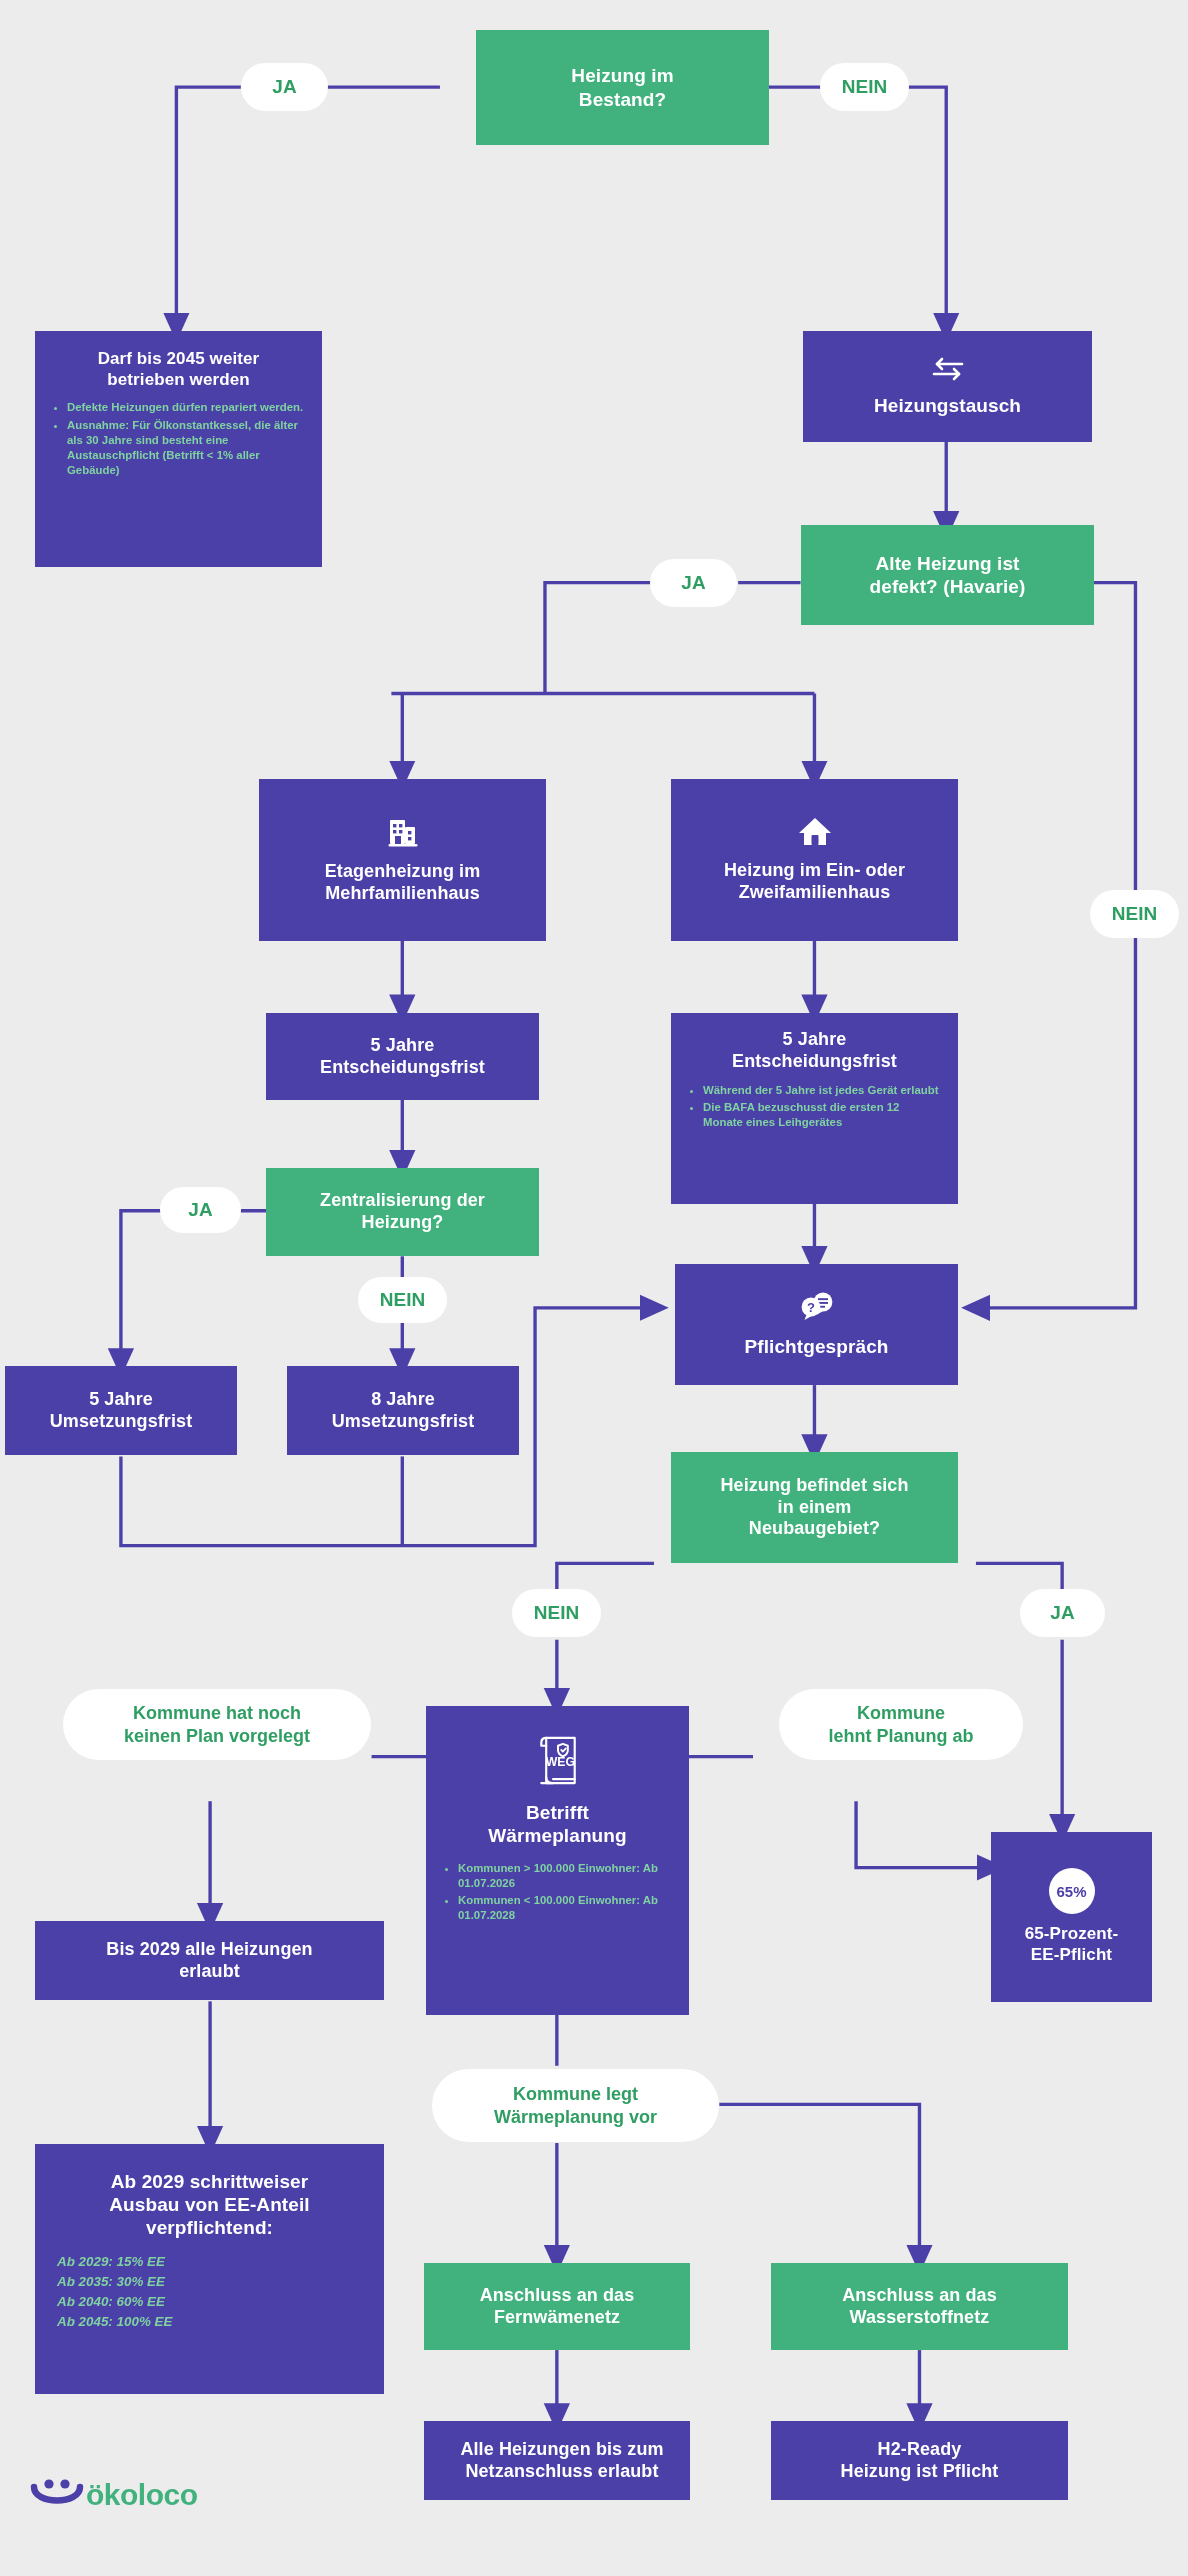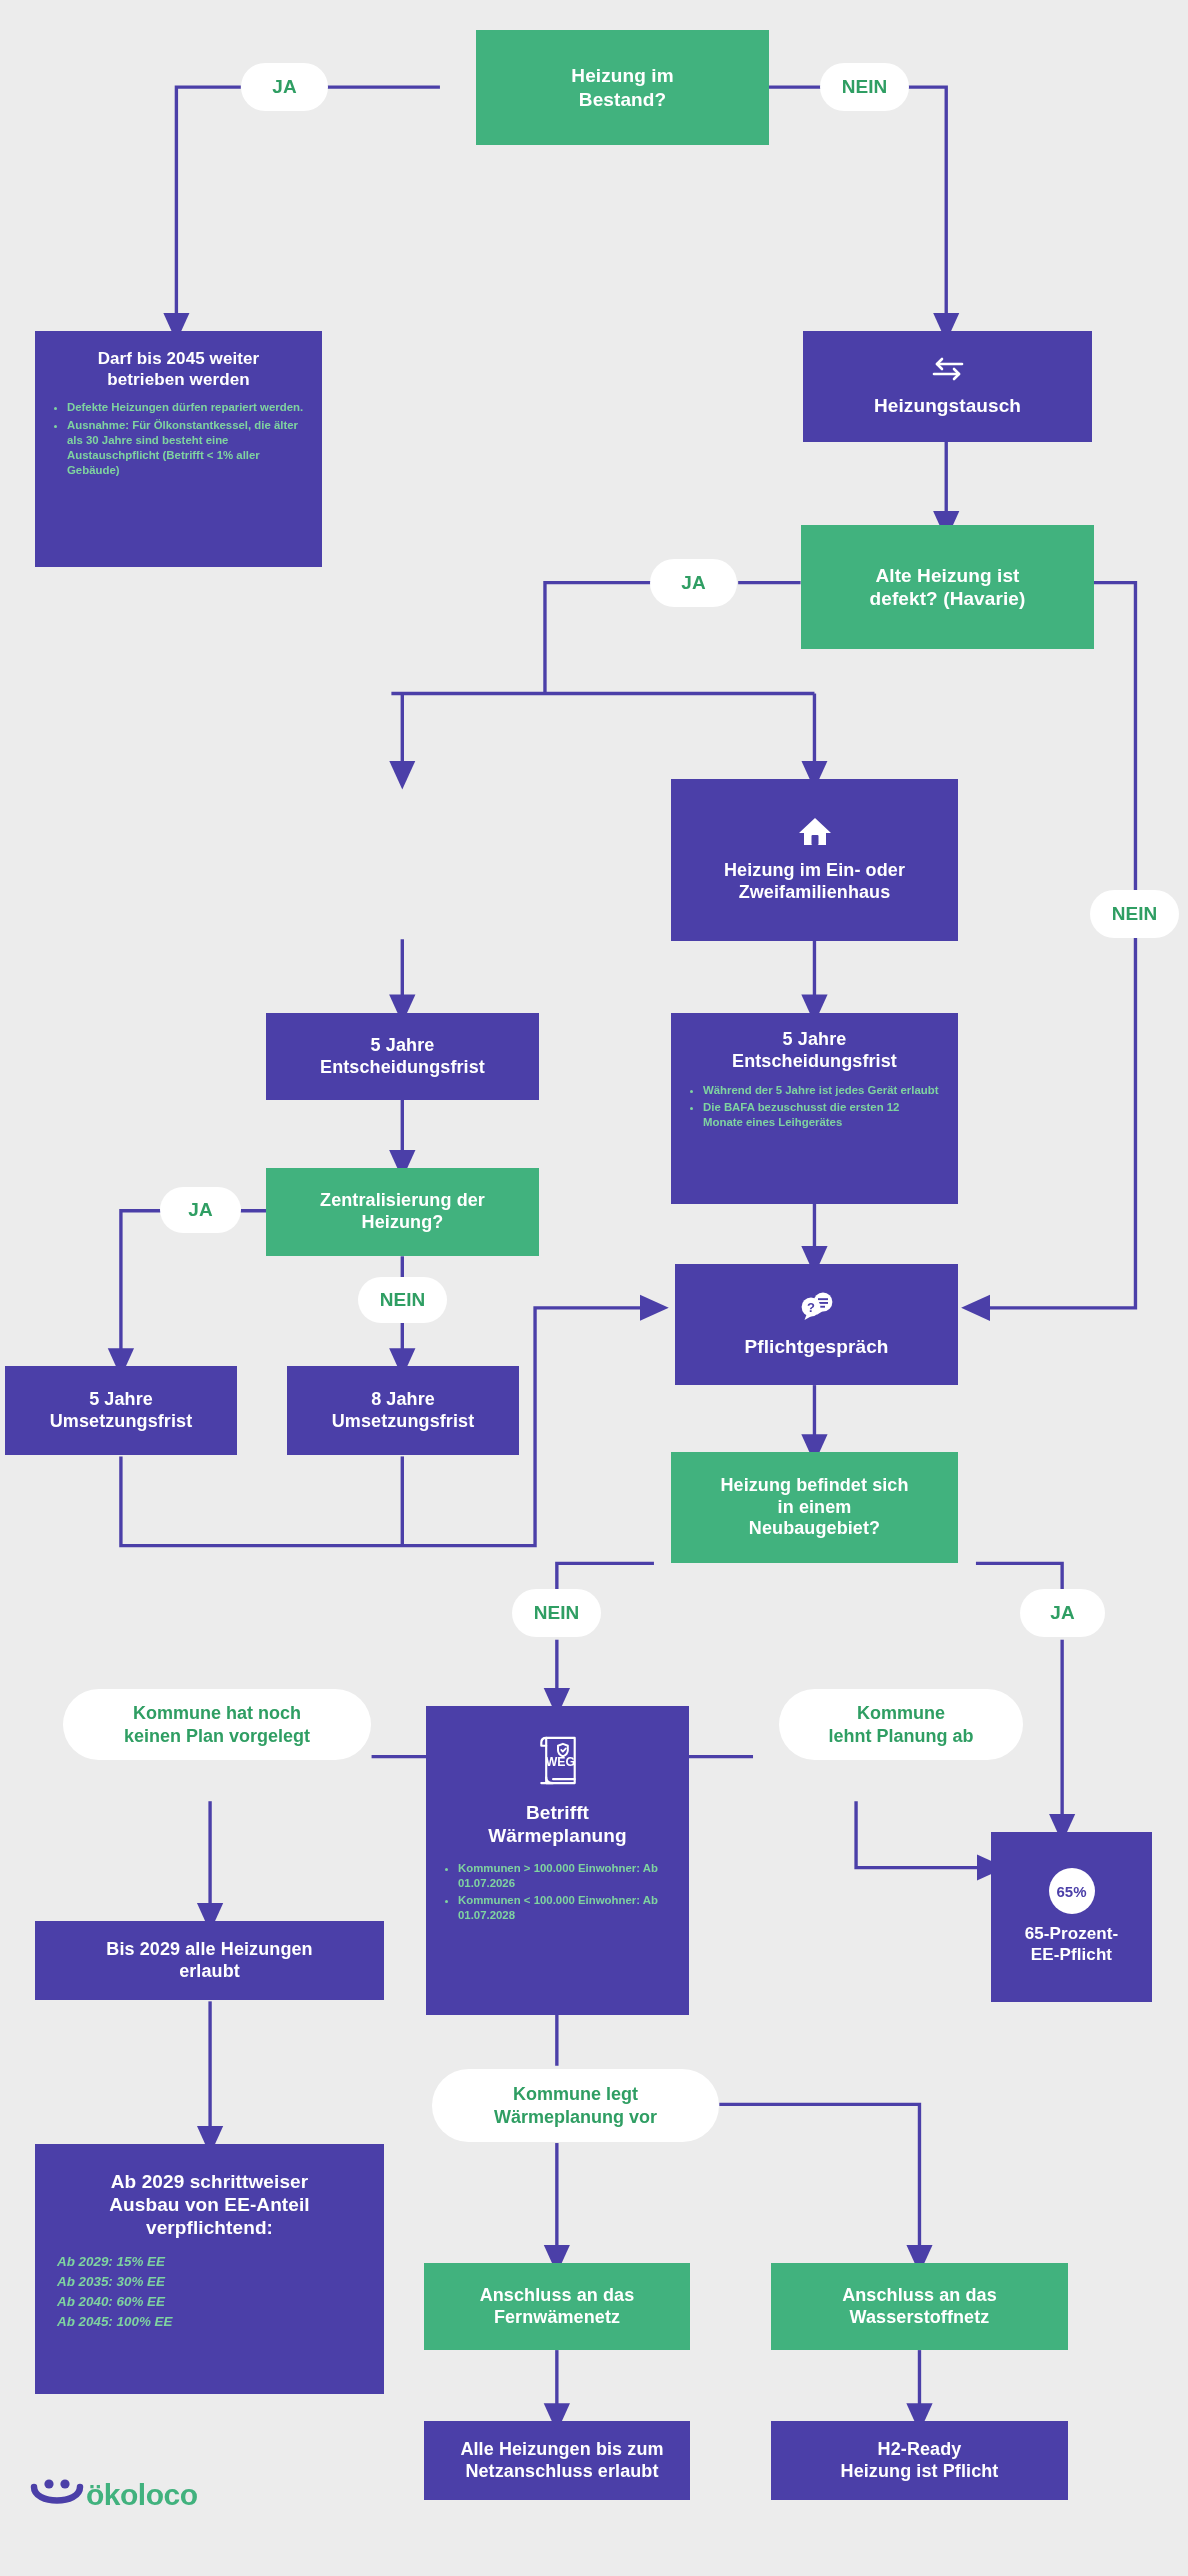--- a/index.html
+++ b/index.html
@@ -132,25 +132,43 @@
       <svg width="34" height="26" viewBox="0 0 34 26" fill="none" stroke="#fff" stroke-width="2.6" stroke-linecap="round" stroke-linejoin="round">
         <path d="M31 8 H6"></path>
           <path d="M11 3 L6 8 L11 13"></path>
         <path d="M3 18 H28"></path>
           <path d="M23 13 L28 18 L23 23"></path>
       </svg>
     </span>
     <div class="title" style="font-size:19px;">Heizungstausch</div>
   </div>
 
-  <div class="node green" style="left:801px;top:525px;width:293px;height:124px;">
+  <div class="node green" style="left:801px;top:525px;width:293px;height:100px;">
     <div class="title" style="font-size:19px;white-space:pre-line;">Alte Heizung ist
 defekt? (Havarie)</div>
   </div>
 
+  <div class="node purple" style="left:259px;top:779px;width:287px;height:162px;">
+    <span class="icon">
+      <svg width="34" height="34" viewBox="0 0 34 34" fill="#fff">
+        <rect x="4" y="5" width="15" height="24" rx="1"></rect>
+        <rect x="19" y="12" width="10" height="17" rx="1"></rect>
+        <rect x="2.5" y="29" width="29" height="2.6" rx="1"></rect>
+        <rect x="7" y="9" width="3.4" height="3.4" fill="#4b3fa8"></rect>
+        <rect x="13" y="9" width="3.4" height="3.4" fill="#4b3fa8"></rect>
+        <rect x="7" y="15" width="3.4" height="3.4" fill="#4b3fa8"></rect>
+        <rect x="13" y="15" width="3.4" height="3.4" fill="#4b3fa8"></rect>
+        <rect x="22" y="16" width="3.4" height="3.4" fill="#4b3fa8"></rect>
+        <rect x="22" y="22" width="3.4" height="3.4" fill="#4b3fa8"></rect>
+        <rect x="9" y="21" width="6" height="8" fill="#4b3fa8"></rect>
+      </svg>
+    </span>
+    <div class="title" style="font-size:18px;white-space:pre-line;">Etagenheizung im
+Mehrfamilienhaus</div>
+  </div>
 
   <div class="node purple" style="left:671px;top:779px;width:287px;height:162px;">
     <span class="icon">
       <svg width="36" height="32" viewBox="0 0 36 32" fill="#fff">
         <path d="M18 2 L34 17 H29 V29 H7 V17 H2 Z"></path>
         <rect x="14.5" y="19" width="7" height="10" rx="1" fill="#4b3fa8"></rect>
       </svg>
     </span>
     <div class="title" style="font-size:18px;white-space:pre-line;">Heizung im Ein- oder
 Zweifamilienhaus</div>

